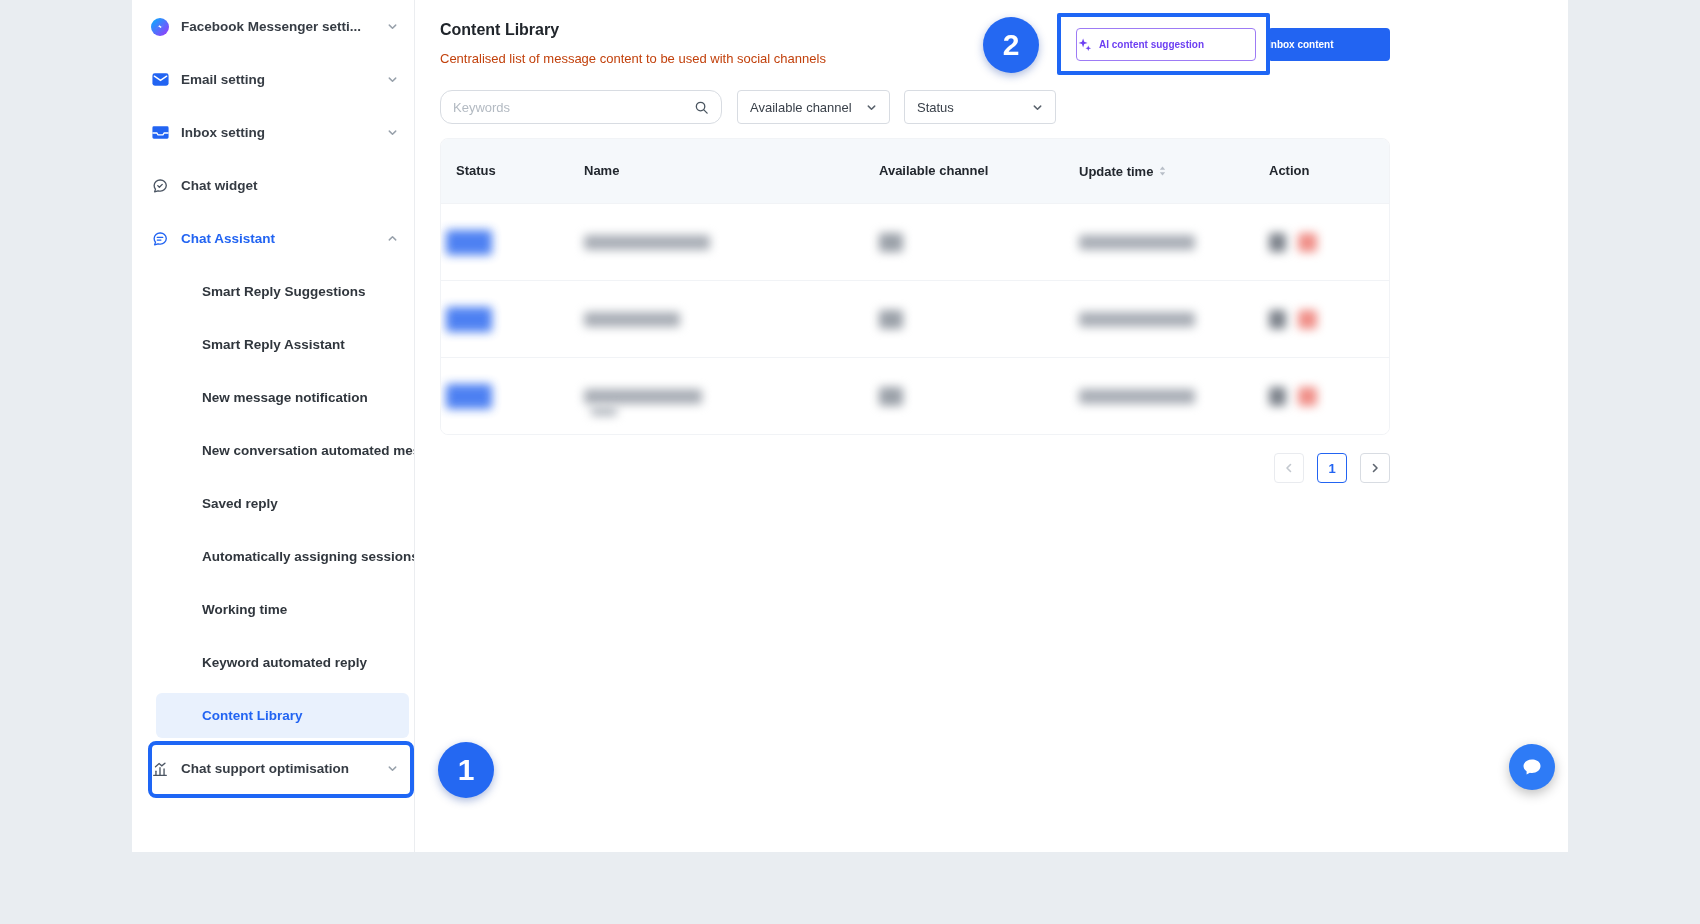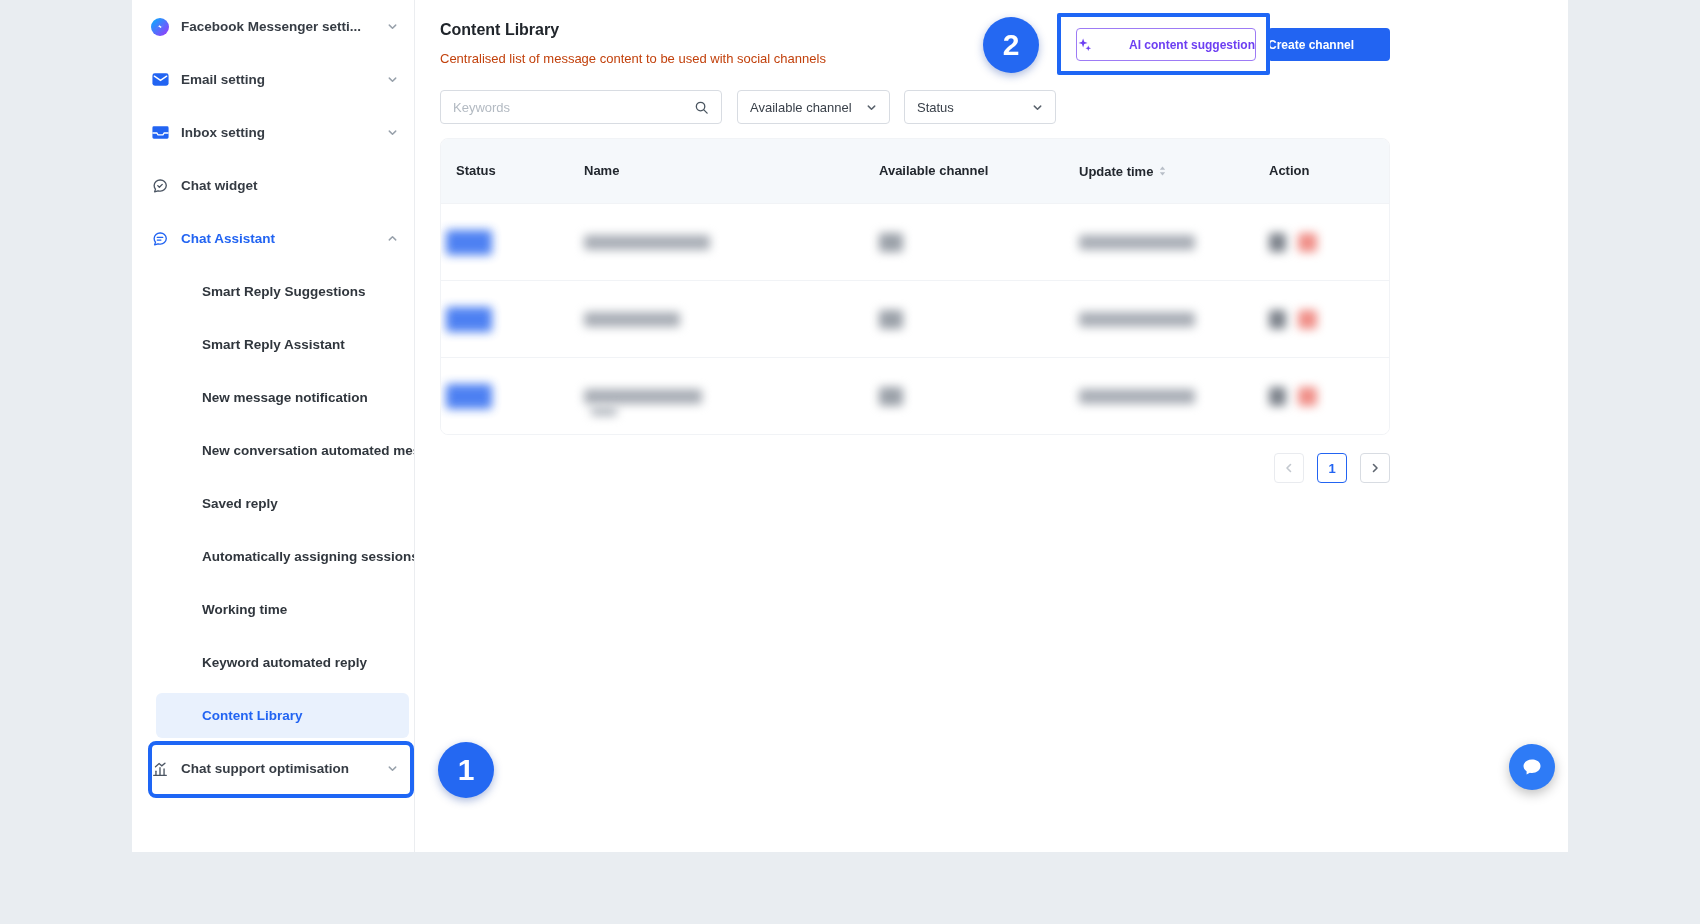--- a/index.html
+++ b/index.html
@@ -23,25 +23,25 @@
   .nav-sub { height:53px; display:flex; align-items:center; padding-left:70px; position:relative; cursor:pointer; }
   .nav-sub .nav-label { font-weight:600; color:#30363d; }
   .nav-sub.active::before { content:""; position:absolute; left:24px; right:5px; top:4px; bottom:4px; background:#e9f1fd; border-radius:6px; }
   .nav-sub.active .nav-label { position:relative; color:#2264f2; }
 
   
   .main { position:absolute; left:308px; top:0; width:950px; height:852px; }
   .page-title { position:absolute; left:0; top:21px; font-size:16px; font-weight:700; color:#20252b; }
   .page-subtitle { position:absolute; left:0; top:51px; font-size:13px; color:#c2410c; }
 
-  .btn { display:flex; align-items:center; justify-content:space-between; border-radius:4px; font-size:12px; cursor:pointer; border:none; font-family:inherit; }
+  .btn { display:flex; align-items:center; justify-content:flex-start; border-radius:4px; font-size:10px; cursor:pointer; border:none; font-family:inherit; }
   .btn-ai { position:absolute; top:28px; right:134px; width:180px; height:33px; background:#fff; border:1px solid #9d7bf5; color:#6d3ff2; gap:7px; font-weight:600; }
   .btn-create { position:absolute; top:28px; right:0; width:122px; height:33px; background:#2264f2; color:#fff; font-weight:600; }
 
-  .search-box { position:absolute; left:0; top:90px; width:282px; height:34px; border:1px solid #d8dce2; border-radius:4px; display:flex; align-items:center; padding:0 12px; background:#fff;gap:16px; }
+  .search-box { position:absolute; left:0; top:90px; width:282px; height:34px; border:1px solid #d8dce2; border-radius:12px; display:flex; align-items:center; padding:0 12px; background:#fff;gap:16px; }
   .search-input { flex:1; border:none; outline:none; font-size:13px; color:#333; font-family:inherit; background:transparent; }
   .search-input::placeholder { color:#b3bac2; }
   .dropdown { position:absolute; top:90px; height:34px; border:1px solid #d8dce2; border-radius:4px; display:flex; align-items:center; padding:0 12px; gap:8px; background:#fff; cursor:pointer; }
   .dd-channel { left:297px; width:153px; }
   .dd-status { left:464px; width:152px; }
   .dd-label { font-size:13px; color:#3a414a; flex:1; }
 
   
   .table { position:absolute; left:0; top:138px; width:950px; border:1px solid #f1f3f6; border-radius:8px; overflow:hidden; background:#fff; }
   .thead { position:relative; height:64px; background:#f5f8fb; }
@@ -218,21 +218,21 @@
     <button class="btn btn-ai">
       <span style="display:flex;">
         <svg width="15" height="15" viewBox="0 0 16 16" fill="#6d3ff2">
             <path d="M6.5 1.5l1.2 3.6 3.6 1.2-3.6 1.2-1.2 3.6-1.2-3.6-3.6-1.2 3.6-1.2z"></path>
             <path d="M12 9l.8 2.2L15 12l-2.2.8L12 15l-.8-2.2L9 12l2.2-.8z"></path>
           </svg>
       </span>
       <span>AI content suggestion</span>
     </button>
 
-    <button class="btn btn-create">Create channel</button>
+    <button class="btn btn-create">Inbox content</button>
 
     <div class="search-box">
       <input class="search-input" type="text" placeholder="Keywords" style="">
       <span style="display:flex;cursor:pointer;">
         <svg width="15" height="15" viewBox="0 0 16 16">
             <circle cx="7" cy="7" r="4.5" fill="none" stroke="#4a5560" stroke-width="1.4"></circle>
             <line x1="10.5" y1="10.5" x2="14" y2="14" stroke="#4a5560" stroke-width="1.4" stroke-linecap="round"></line>
           </svg>
       </span>
     </div>

